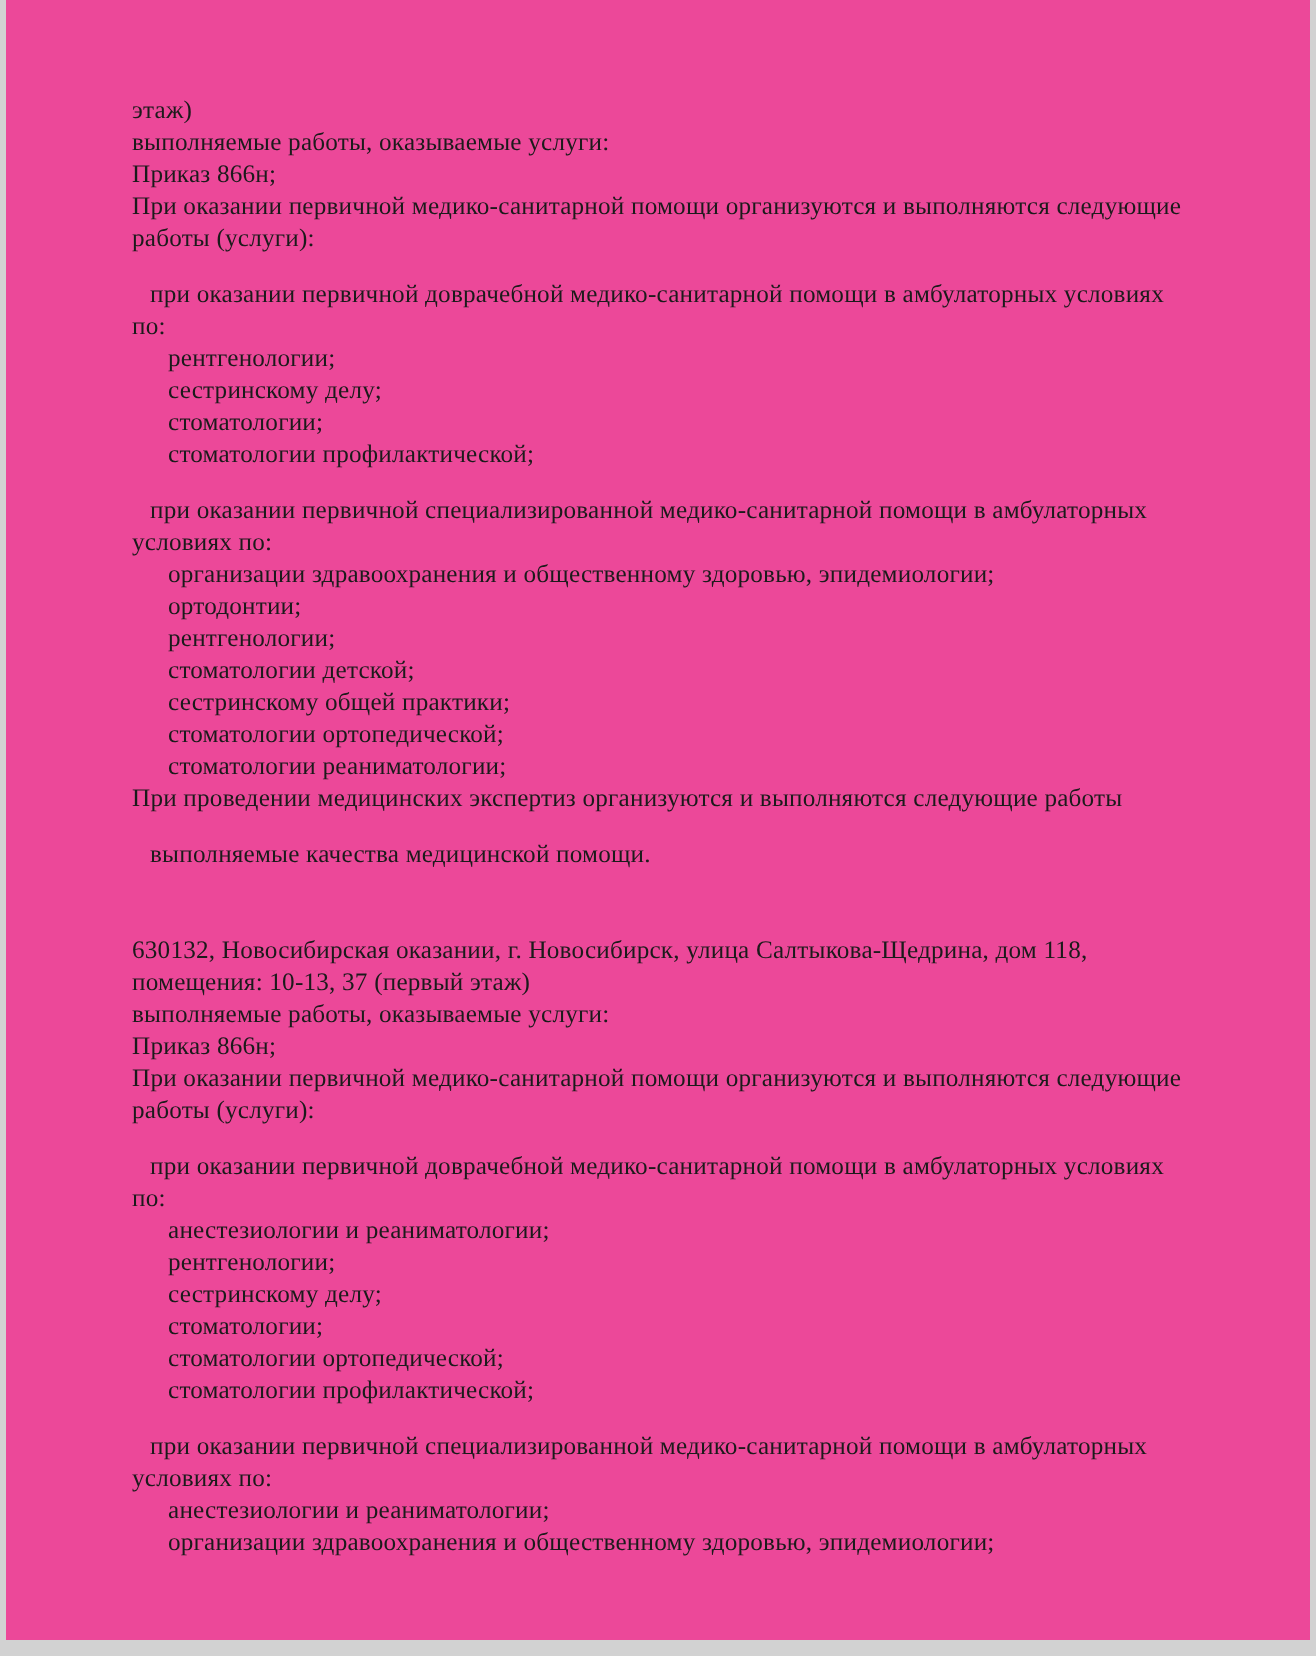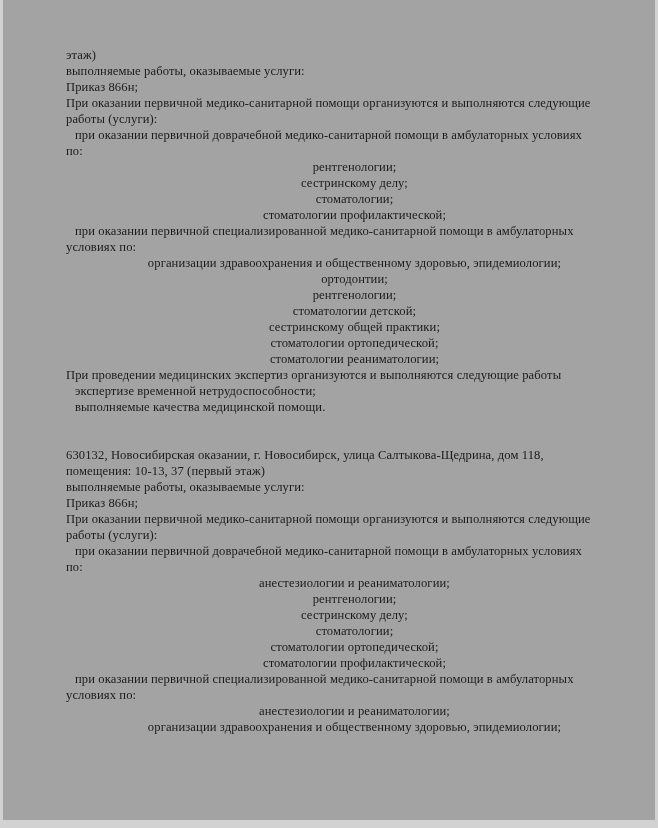--- a/index.html
+++ b/index.html
@@ -13,36 +13,36 @@
     font-family: "Liberation Serif", "DejaVu Serif", serif;
     position: relative;
     overflow: hidden;
   }
   .paper {
     position: absolute;
     left: 3px;
     top: 0;
     width: 652px;
     height: 820px;
-    background: #a3a3a3;
+    background: #ec4899;
     overflow: hidden;
   }
   .content {
     padding: 47px 30px 0 63px;
   }
   .line {
     font-size: 12.6px;
     line-height: 16px;
     min-height: 16px;
     white-space: nowrap;
     color: #1b1b1b;
     letter-spacing: 0.1px;
   }
-  .indent-1 { padding-left: 9px; }
-  .indent-2 { padding-left: 18px; text-align: center; }
+  .indent-1 { padding-left: 9px; margin-top: 12px; }
+  .indent-2 { padding-left: 18px; }
   .blank { min-height: 16px; }
 </style>
 </head>
 <body>
 
 <div class="paper">
   <div class="content">
       <div class="line indent-0">этаж)</div>
       <div class="line indent-0">выполняемые работы, оказываемые услуги:</div>
       <div class="line indent-0">Приказ 866н;</div>
@@ -57,21 +57,20 @@
       <div class="line indent-1">при оказании первичной специализированной медико-санитарной помощи в амбулаторных</div>
       <div class="line indent-0">условиях по:</div>
       <div class="line indent-2">организации здравоохранения и общественному здоровью, эпидемиологии;</div>
       <div class="line indent-2">ортодонтии;</div>
       <div class="line indent-2">рентгенологии;</div>
       <div class="line indent-2">стоматологии детской;</div>
       <div class="line indent-2">сестринскому общей практики;</div>
       <div class="line indent-2">стоматологии ортопедической;</div>
       <div class="line indent-2">стоматологии реаниматологии;</div>
       <div class="line indent-0">При проведении медицинских экспертиз организуются и выполняются следующие работы</div>
-      <div class="line indent-1">экспертизе временной нетрудоспособности;</div>
       <div class="line indent-1">выполняемые качества медицинской помощи.</div>
       <div class="line indent-0 blank"></div>
       <div class="line indent-0 blank"></div>
       <div class="line indent-0">630132, Новосибирская оказании, г. Новосибирск, улица Салтыкова-Щедрина, дом 118,</div>
       <div class="line indent-0">помещения: 10-13, 37 (первый этаж)</div>
       <div class="line indent-0">выполняемые работы, оказываемые услуги:</div>
       <div class="line indent-0">Приказ 866н;</div>
       <div class="line indent-0">При оказании первичной медико-санитарной помощи организуются и выполняются следующие</div>
       <div class="line indent-0">работы (услуги):</div>
       <div class="line indent-1">при оказании первичной доврачебной медико-санитарной помощи в амбулаторных условиях</div>

